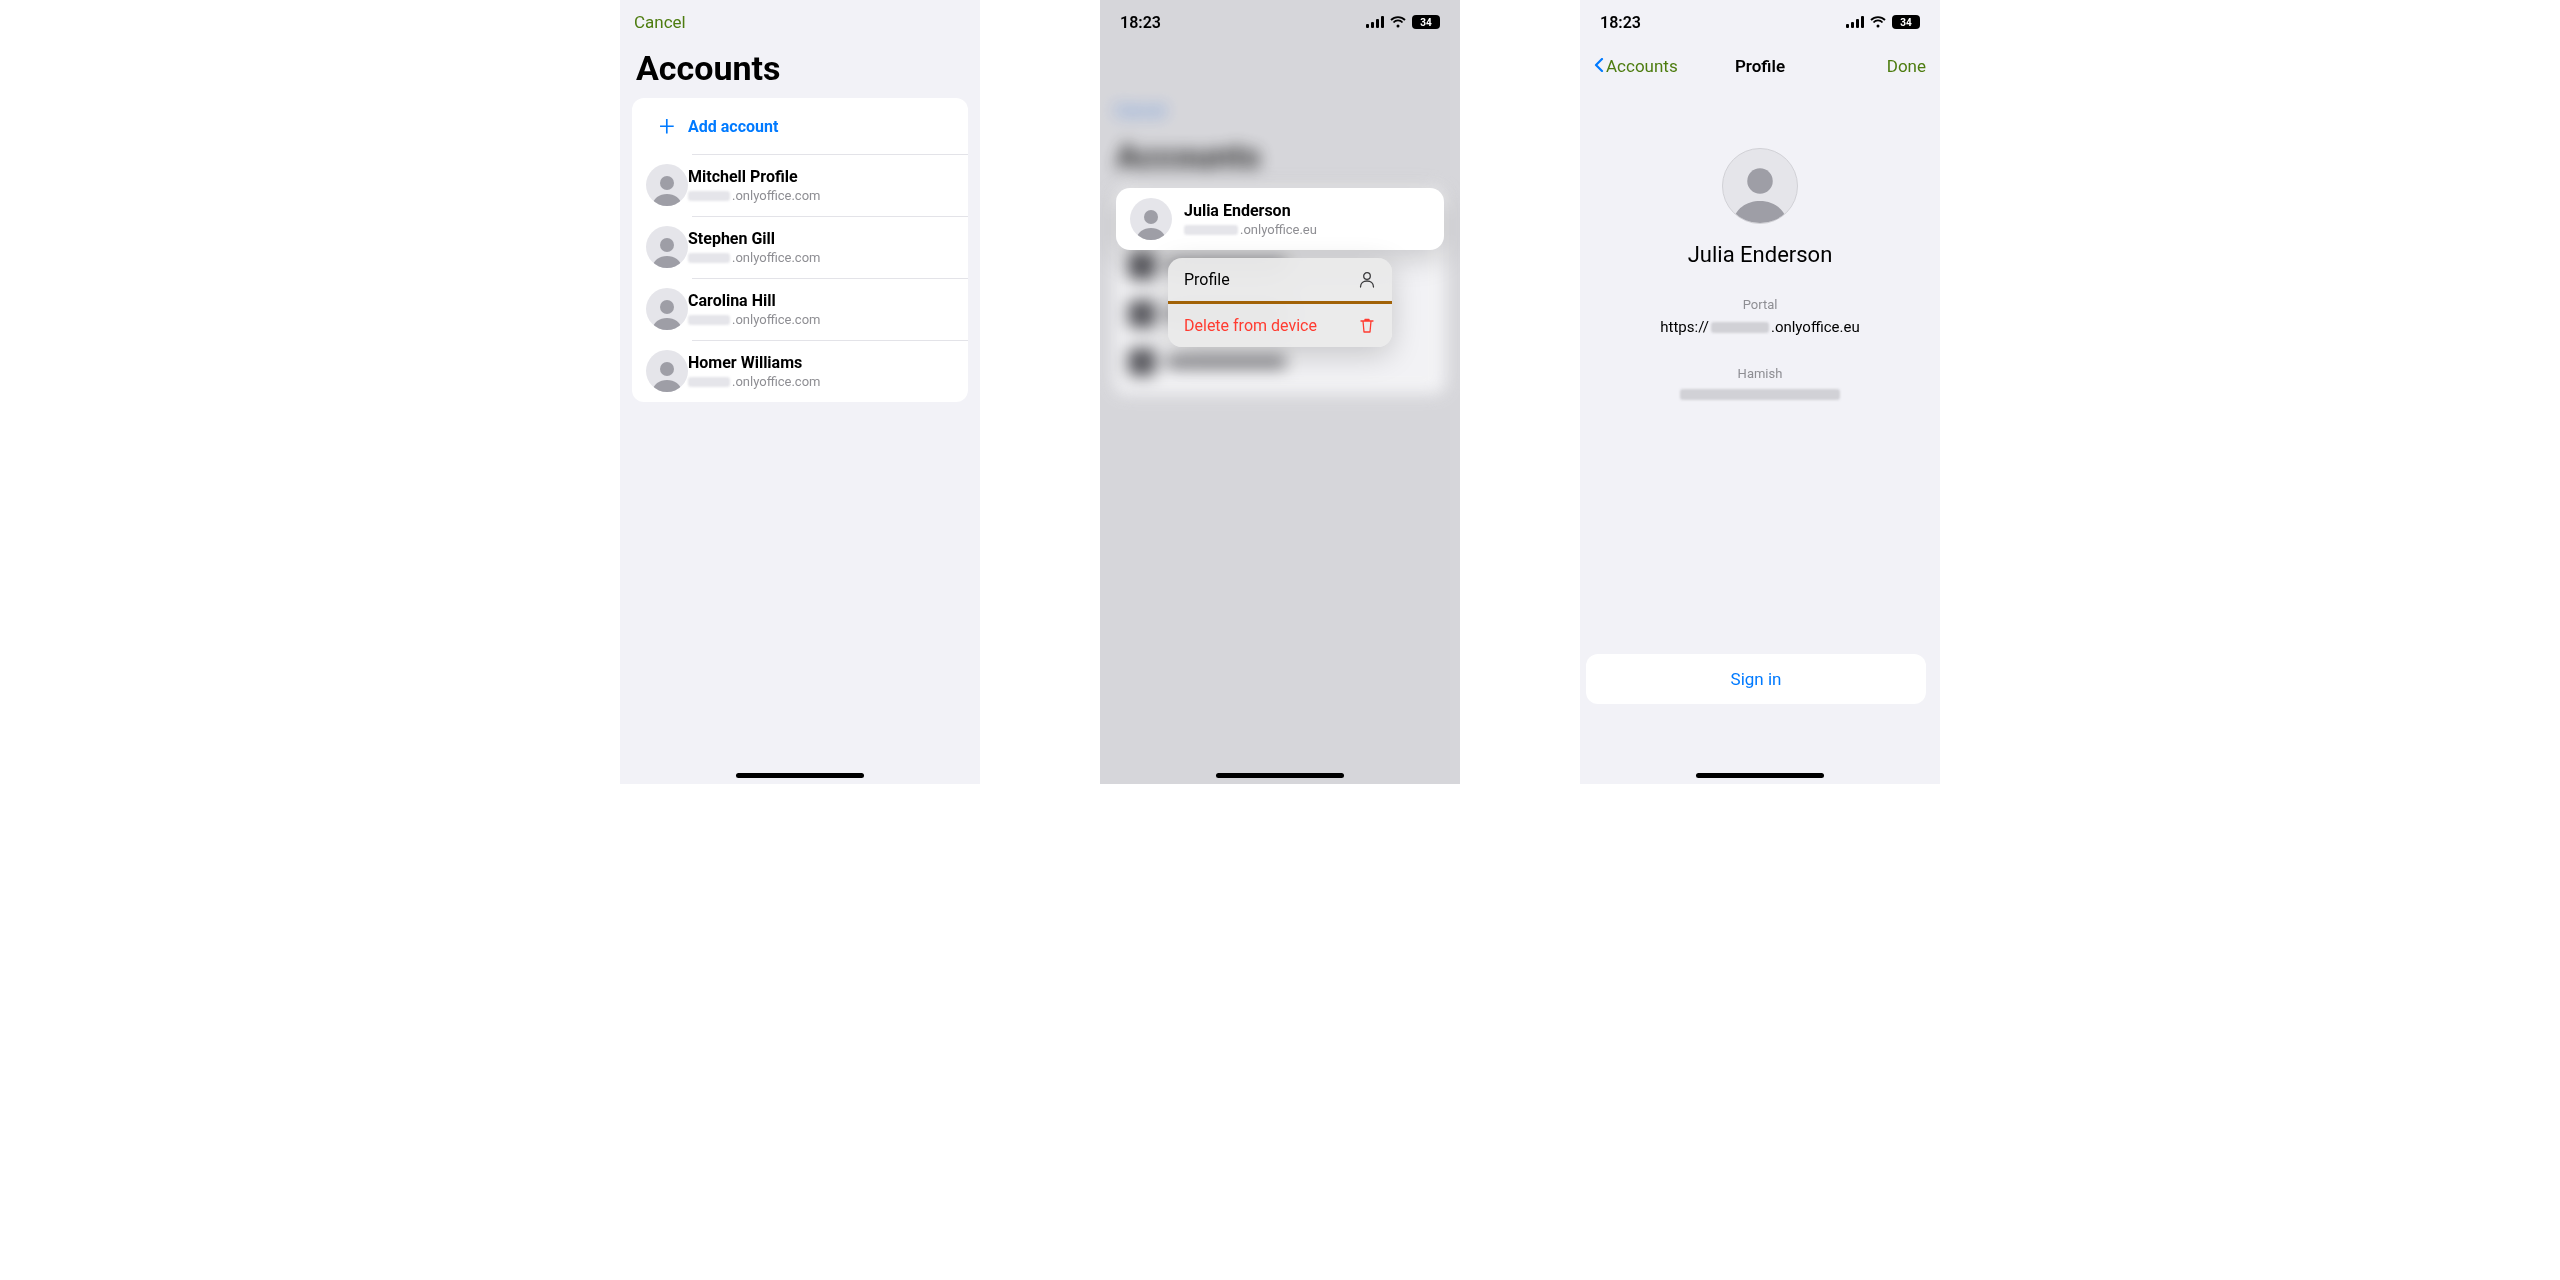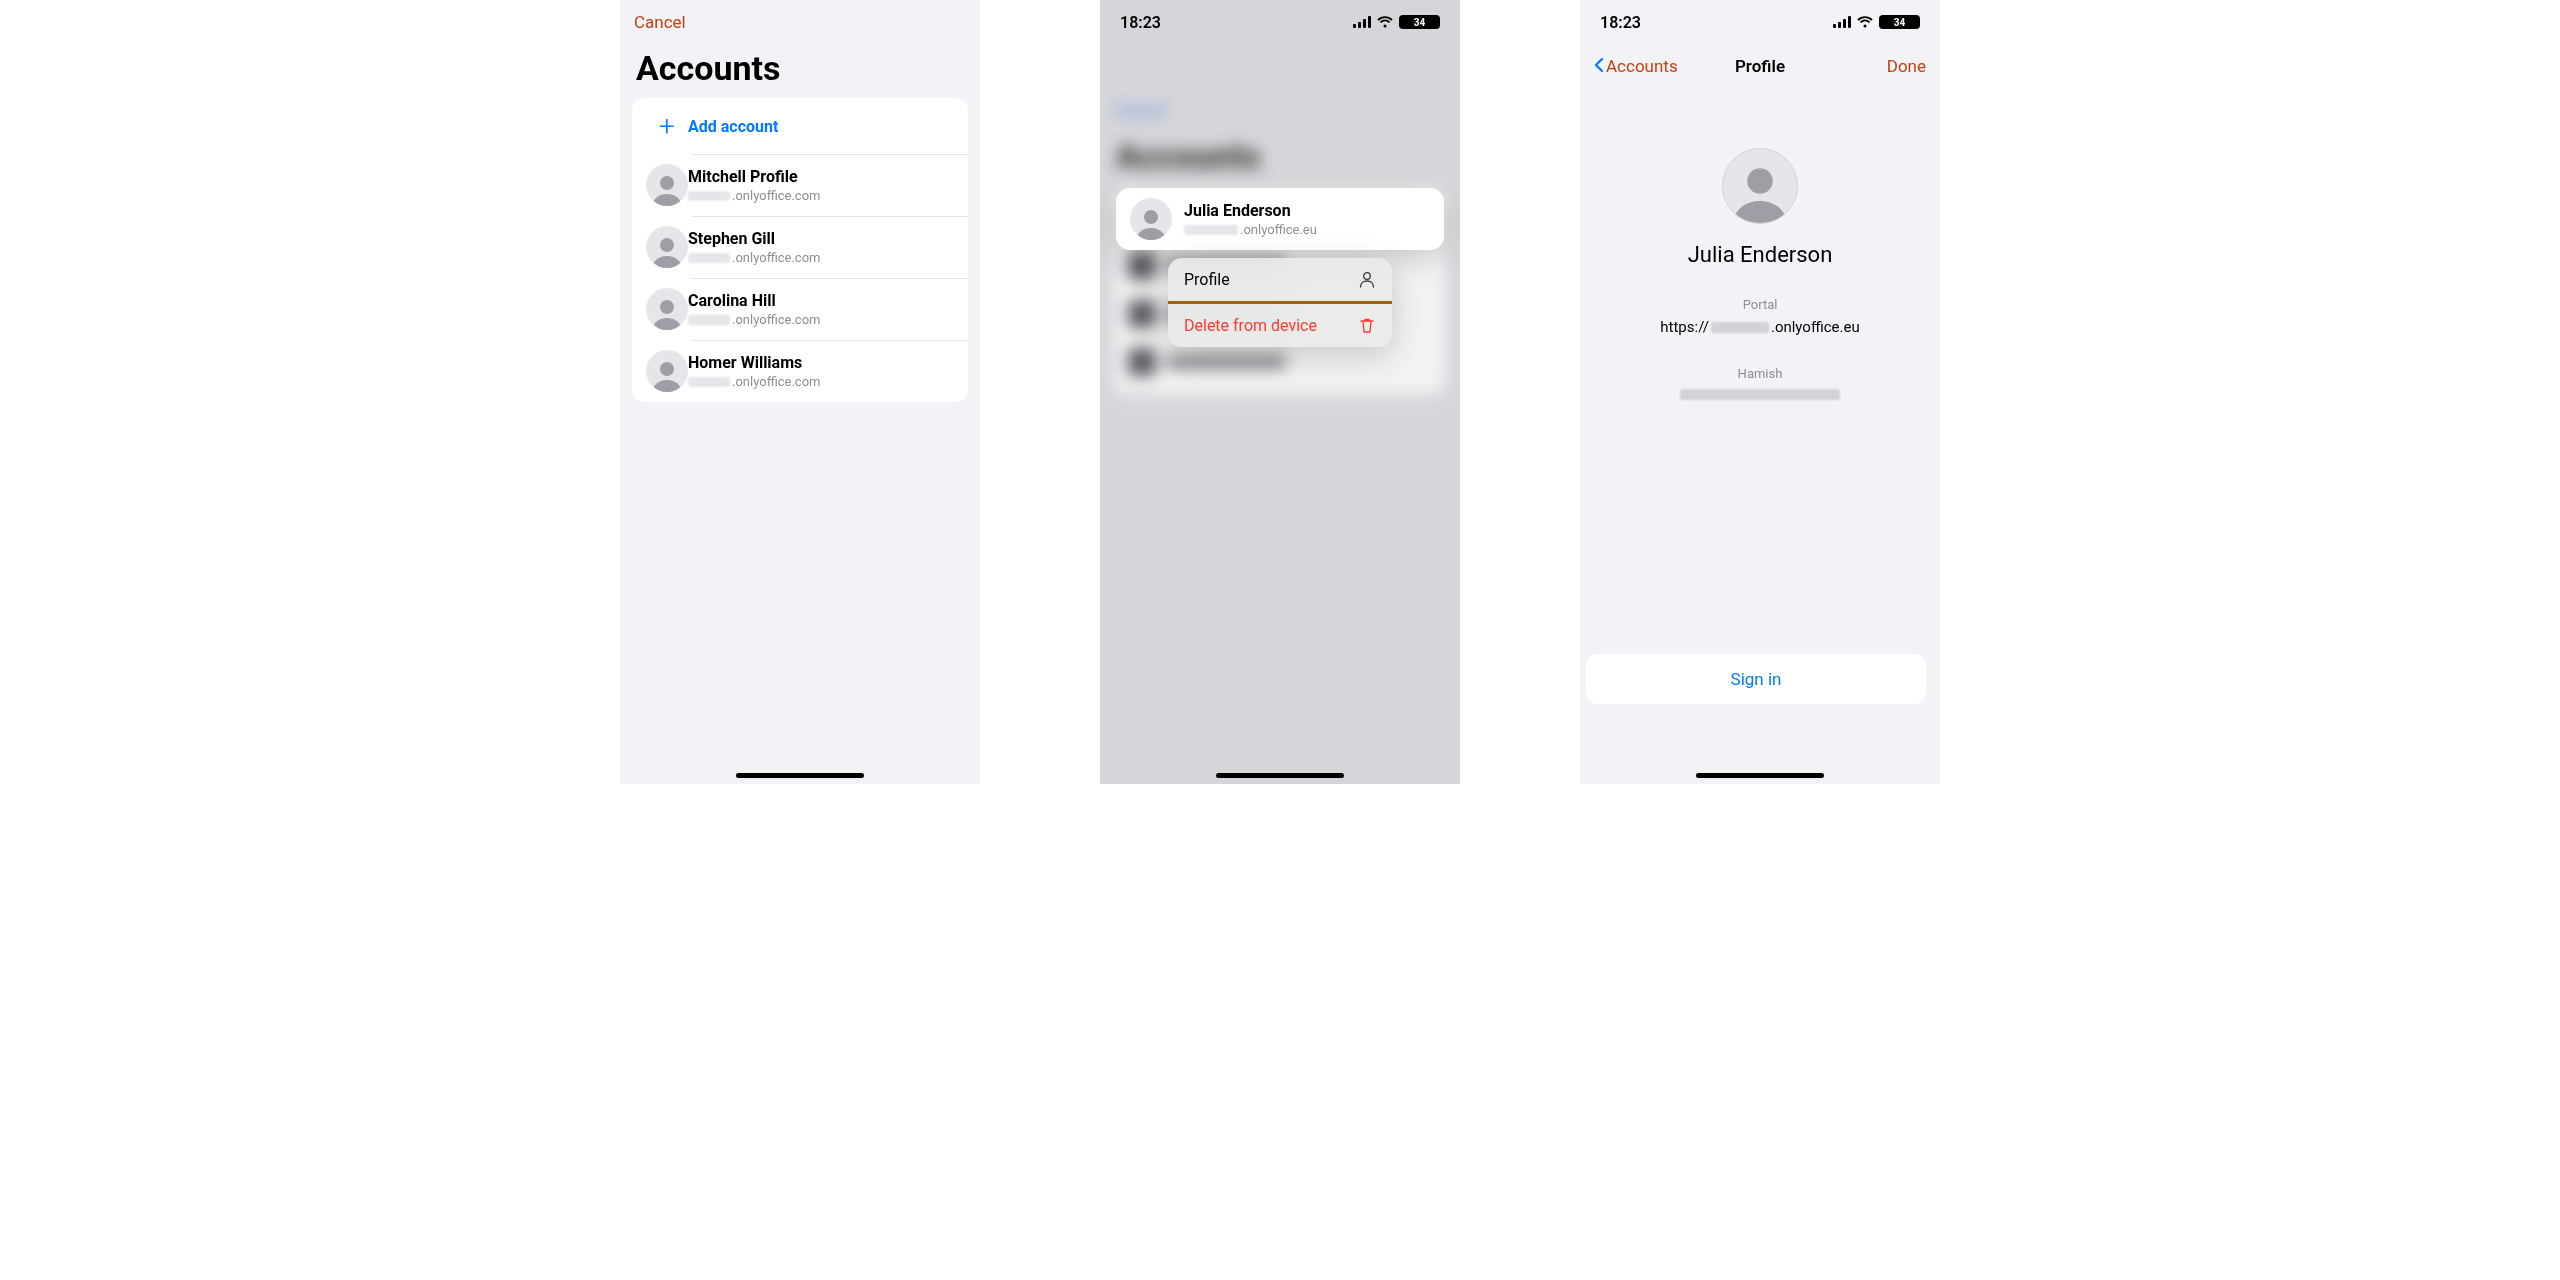--- a/index.html
+++ b/index.html
@@ -22,42 +22,42 @@
   display: flex;
   justify-content: space-between;
   align-items: center;
   padding: 0 20px;
   font-size: 16px;
   font-weight: 600;
 }
 .status-bar .right { display: flex; align-items: center; gap: 6px; }
 .signal-icon, .wifi-icon { display:inline-flex; }
 .battery-badge {
-  width: 41px; height: 14px;
+  width: 28px; height: 14px;
   background:#000; border-radius:4px;
   display:flex; align-items:center; justify-content:center;
   color:#fff; font-size:10px; font-weight:700;
 }
 .battery-full {
   width: 26px; height: 13px;
   border: 1.5px solid #000; border-radius: 3px;
   position: relative;
 }
 .battery-full::after {
   content:''; position:absolute; right:-3px; top:3px; width:2px; height:5px; background:#000; border-radius:0 1px 1px 0;
 }
 .battery-full .fill { position:absolute; left:1px; top:1px; bottom:1px; right:1px; background:#000; border-radius:1.5px; }
 
 
 .nav-bar {
   height: 44px;
   display:flex; align-items:center; justify-content:space-between;
   padding: 0 14px;
 }
-.nav-link { color:#c2410c; font-size:17px; display:flex; align-items:center; gap:2px; }
+.nav-link { color:#4d7c0f; font-size:17px; display:flex; align-items:center; gap:2px; }
 .nav-title { font-size:17px; font-weight:600; color:#000; position:absolute; left:50%; transform:translateX(-50%);}
 .nav-spacer { width:60px; }
 
 
 .large-title { font-size:34px; font-weight:700; padding: 4px 16px 10px 16px; color:#000; }
 
 
 .card {
   background:#fff;
   border-radius:12px;

